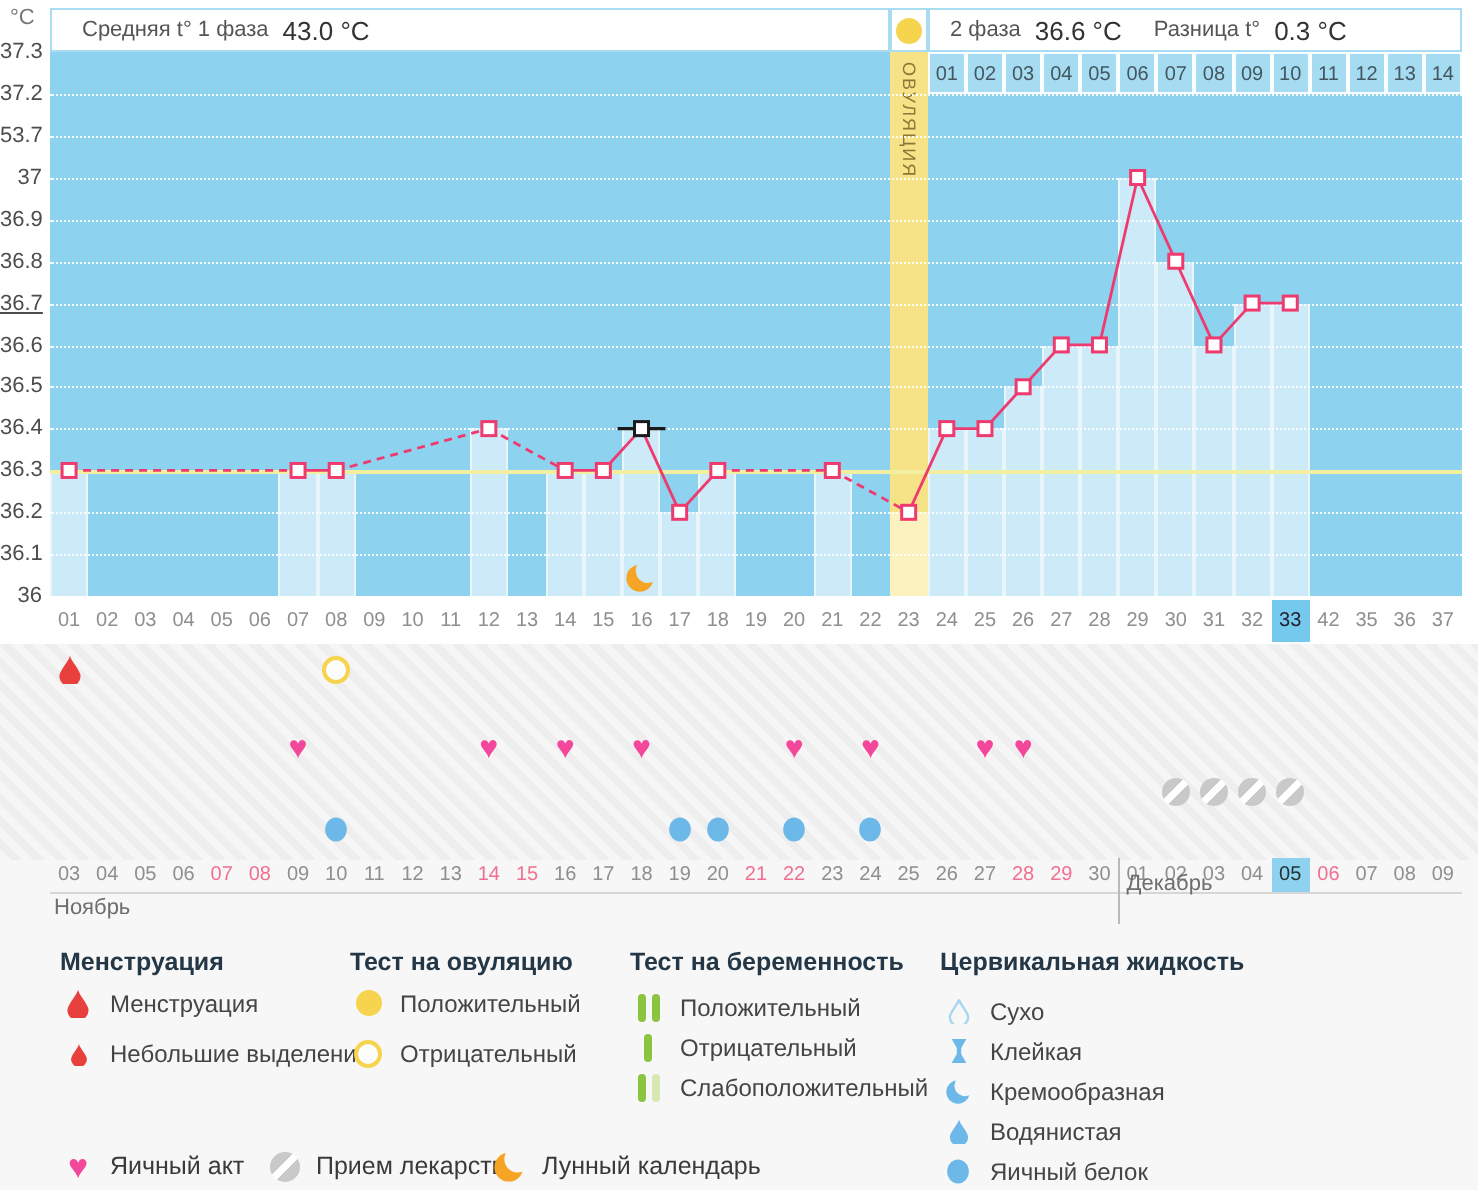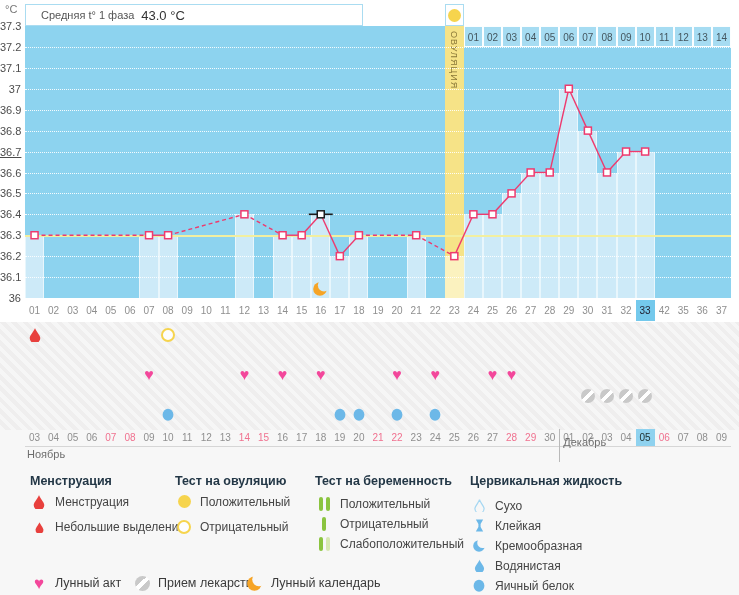--- a/index.html
+++ b/index.html
@@ -23,29 +23,35 @@
 </style>
 </head>
 <body>
 <div id="app">
 
   <div id="lowerBg"></div>
   <div id="iconBand"></div>
 
   <div class="abs" style="left:5px;top:3px;font-size:11px;color:#777;">°C</div>
 
-  <div class="hdr-box" style="left:25px;width:338px;">
+  <div class="hdr-box" style="left:25px;width:420px;">
     <span style="margin-left:15px">Средняя t° 1 фаза</span>
     <span class="val">43.0 °C</span>
   </div>
 
   <div class="hdr-box" style="left:445px;width:19px;justify-content:center;">
     <span id="ovuDot" style="width: 13px; height: 13px; border-radius: 50%; display: block; background: rgb(246, 212, 77);"></span>
   </div>
 
+  <div class="hdr-box" style="left:464px;width:267px;">
+    <span style="margin-left:10px">2 фаза</span>
+    <span class="val">36.6 °C</span>
+    <span>Разница t°</span>
+    <span class="val">0.3 °C</span>
+  </div>
 
   <div id="chart" style="background: rgb(141, 211, 239);">
       <div style="position: absolute; left: 0px; top: 209.2px; width: 19.08px; height: 62.8px; background: rgb(205, 234, 248); box-shadow: rgba(255, 255, 255, 0.55) 1px 0px 0px inset, rgba(255, 255, 255, 0.55) -1px 0px 0px inset;"></div>
       <div style="position: absolute; left: 114.49px; top: 209.2px; width: 19.08px; height: 62.8px; background: rgb(205, 234, 248); box-shadow: rgba(255, 255, 255, 0.55) 1px 0px 0px inset, rgba(255, 255, 255, 0.55) -1px 0px 0px inset;"></div>
       <div style="position: absolute; left: 133.57px; top: 209.2px; width: 19.08px; height: 62.8px; background: rgb(205, 234, 248); box-shadow: rgba(255, 255, 255, 0.55) 1px 0px 0px inset, rgba(255, 255, 255, 0.55) -1px 0px 0px inset;"></div>
       <div style="position: absolute; left: 209.89px; top: 188.3px; width: 19.08px; height: 83.7px; background: rgb(205, 234, 248); box-shadow: rgba(255, 255, 255, 0.55) 1px 0px 0px inset, rgba(255, 255, 255, 0.55) -1px 0px 0px inset;"></div>
       <div style="position: absolute; left: 248.05px; top: 209.2px; width: 19.08px; height: 62.8px; background: rgb(205, 234, 248); box-shadow: rgba(255, 255, 255, 0.55) 1px 0px 0px inset, rgba(255, 255, 255, 0.55) -1px 0px 0px inset;"></div>
       <div style="position: absolute; left: 267.14px; top: 209.2px; width: 19.08px; height: 62.8px; background: rgb(205, 234, 248); box-shadow: rgba(255, 255, 255, 0.55) 1px 0px 0px inset, rgba(255, 255, 255, 0.55) -1px 0px 0px inset;"></div>
       <div style="position: absolute; left: 286.22px; top: 188.3px; width: 19.08px; height: 83.7px; background: rgb(205, 234, 248); box-shadow: rgba(255, 255, 255, 0.55) 1px 0px 0px inset, rgba(255, 255, 255, 0.55) -1px 0px 0px inset;"></div>
       <div style="position: absolute; left: 305.3px; top: 230.2px; width: 19.08px; height: 41.8px; background: rgb(205, 234, 248); box-shadow: rgba(255, 255, 255, 0.55) 1px 0px 0px inset, rgba(255, 255, 255, 0.55) -1px 0px 0px inset;"></div>
@@ -145,21 +151,21 @@
                 <circle cx="11.8" cy="4.6" r="6.6" fill="#000"></circle>
               </mask>
             </defs>
             <circle cx="7.4" cy="8.6" r="7.2" fill="#f6a426" mask="url(#mcr1)"></circle>
           </svg>
         </span></div>
     </div>
   <div id="ylabels">
       <div style="position: absolute; left: 0px; top: 20px; width: 21px; text-align: right; font-size: 11px; color: rgb(76, 76, 76);">37.3</div>
       <div style="position: absolute; left: 0px; top: 40.9px; width: 21px; text-align: center; font-size: 11px; color: rgb(76, 76, 76);">37.2</div>
-      <div style="position: absolute; left: 0px; top: 61.8px; width: 21px; text-align: right; font-size: 11px; color: rgb(76, 76, 76);">37.1</div>
+      <div style="position: absolute; left: 0px; top: 61.8px; width: 21px; text-align: right; font-size: 11px; color: rgb(76, 76, 76);">53.7</div>
       <div style="position: absolute; left: 0px; top: 82.8px; width: 21px; text-align: right; font-size: 11px; color: rgb(76, 76, 76);">37</div>
       <div style="position: absolute; left: 0px; top: 103.7px; width: 21px; text-align: right; font-size: 11px; color: rgb(76, 76, 76);">36.9</div>
       <div style="position: absolute; left: 0px; top: 124.6px; width: 21px; text-align: right; font-size: 11px; color: rgb(76, 76, 76);">36.8</div>
       <div style="position: absolute; left: 0px; top: 145.5px; width: 21px; text-align: right; font-size: 11px; color: rgb(76, 76, 76); text-decoration: underline;">36.7</div>
       <div style="position: absolute; left: 0px; top: 166.5px; width: 21px; text-align: right; font-size: 11px; color: rgb(76, 76, 76);">36.6</div>
       <div style="position: absolute; left: 0px; top: 187.4px; width: 21px; text-align: right; font-size: 11px; color: rgb(76, 76, 76);">36.5</div>
       <div style="position: absolute; left: 0px; top: 208.3px; width: 21px; text-align: right; font-size: 11px; color: rgb(76, 76, 76);">36.4</div>
       <div style="position: absolute; left: 0px; top: 229.2px; width: 21px; text-align: right; font-size: 11px; color: rgb(76, 76, 76);">36.3</div>
       <div style="position: absolute; left: 0px; top: 250.2px; width: 21px; text-align: right; font-size: 11px; color: rgb(76, 76, 76);">36.2</div>
       <div style="position: absolute; left: 0px; top: 271.1px; width: 21px; text-align: right; font-size: 11px; color: rgb(76, 76, 76);">36.1</div>
@@ -484,21 +490,21 @@
           </span>
         </span>
         <span>Яичный белок</span>
       </div>
       <div class="legend-item" style="position: absolute; left: 30px; top: 574px; height: 18px; font-size: 12.5px; color: rgb(58, 58, 58);">
         <span class="ic">
           <span style="display: inline-flex; align-items: center; justify-content: center;">
             <span style="color:#f3479b;font-size:17px;line-height:1;">♥</span>
           </span>
         </span>
-        <span>Лунный акт</span>
+        <span>Яичный акт</span>
       </div>
       <div class="legend-item" style="position: absolute; left: 133px; top: 574px; height: 18px; font-size: 12.5px; color: rgb(58, 58, 58);">
         <span class="ic">
           <span style="display: inline-flex; align-items: center; justify-content: center;">
             <span style="width:15px;height:15px;border-radius:50%;display:block;background:linear-gradient(135deg,#c9c9c9 40%,#ffffff 40%,#ffffff 58%,#c9c9c9 58%);"></span>
           </span>
         </span>
         <span>Прием лекарств</span>
       </div>
       <div class="legend-item" style="position: absolute; left: 246px; top: 574px; height: 18px; font-size: 12.5px; color: rgb(58, 58, 58);">

